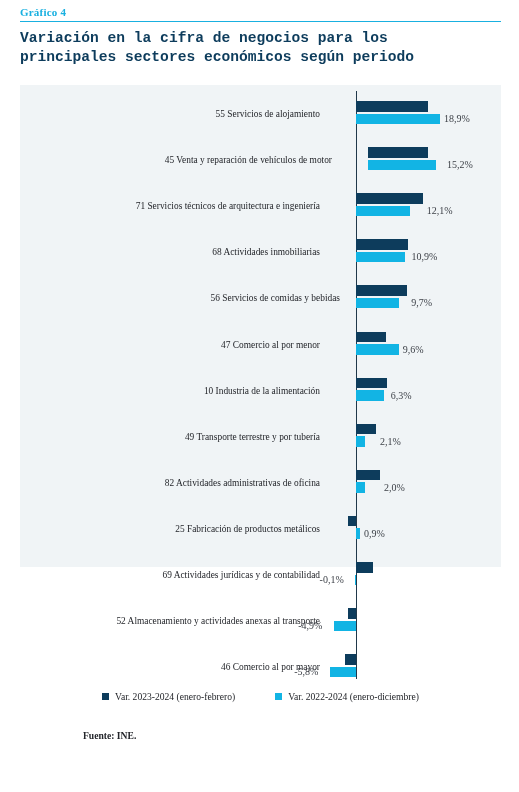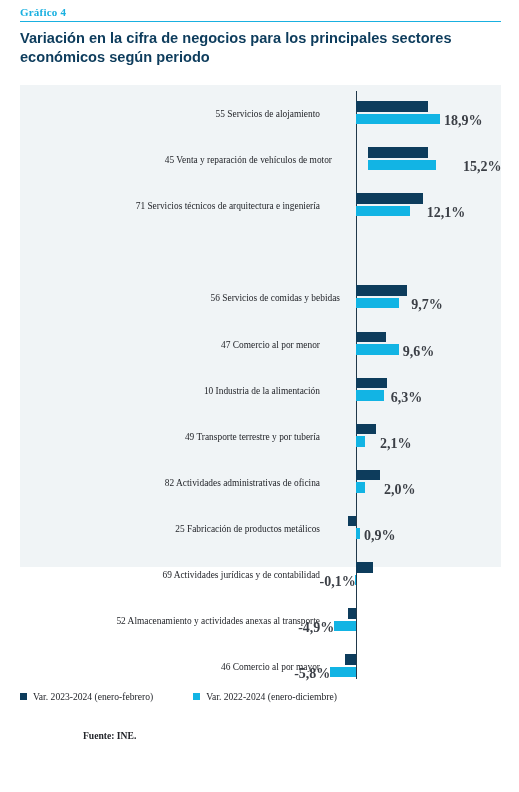--- a/index.html
+++ b/index.html
@@ -28,21 +28,21 @@
     line-height: 13px;
   }
   .rule {
     margin-top: 2px;
     border-top: 1.4px solid #19b0e0;
     width: 481px;
     height: 0;
   }
   .title {
     margin-top: 7px;
-    font-family: Liberation Sans, sans-serif;
+    font-family: Liberation Mono, monospace;
     font-weight: bold;
     font-size: 14.6px;
     line-height: 19px;
     color: #0d3c5c;
     width: 470px;
   }
 
   
   .panel {
     position: absolute;
@@ -103,33 +103,33 @@
     position: absolute;
     height: 10.5px;
   }
   .bar.dark  { background: #0d3c5c; top: 10px; }
   .bar.light { background: #12b4e4; top: 22.5px; }
 
   .val-label {
     position: absolute;
     top: 22px;
     font-family: "Liberation Serif", serif;
-    font-size: 14px;
+    font-size: 10px;
     color: #3b3f46;
     white-space: nowrap;
-    font-weight: bold;
   }
 
   
   .legend {
     position: absolute;
     left: 0;
     top: 606px;
     width: 481px;
     display: flex;
+    justify-content: center;
     gap: 40px;
   }
   .legend-item {
     display: flex;
     align-items: center;
     gap: 6px;
     font-family: "Liberation Serif", serif;
     font-size: 9.6px;
     color: #23252a;
     white-space: nowrap;
@@ -171,29 +171,37 @@
               <div class="bar dark" title="Var. 2023-2024 (enero-febrero): 18,9%" style="width: 71.645px; left: 336px;"></div>
               <div class="bar light" title="Var. 2023-2024 (enero-diciembre): 18,9%" style="width: 84.105px; left: 336px;"></div>
               <div class="val-label" style="left: 424.105px;">18,9%</div>
             </div>
           </div>
           <div class="row" style="top: 52.1px; margin-left: 12px;">
             <div class="cat-label">45 Venta y reparación de vehículos de motor</div>
             <div class="bars">
               <div class="bar dark" title="Var. 2023-2024 (enero-febrero): 15,2%" style="width: 60.075px; left: 336px;"></div>
               <div class="bar light" title="Var. 2023-2024 (enero-diciembre): 15,2%" style="width: 67.64px; left: 336px;"></div>
-              <div class="val-label" style="left: 431px;">15,2%</div>
+              <div class="val-label" style="left: 415px;">15,2%</div>
             </div>
           </div>
           <div class="row" style="top: 98.2px;">
             <div class="cat-label">71 Servicios técnicos de arquitectura e ingeniería</div>
             <div class="bars">
               <div class="bar dark" title="Var. 2023-2024 (enero-febrero): 12,1%" style="width: 66.75px; left: 336px;"></div>
               <div class="bar light" title="Var. 2023-2024 (enero-diciembre): 12,1%" style="width: 53.845px; left: 336px;"></div>
               <div class="val-label" style="left: 406.75px;">12,1%</div>
+            </div>
+          </div>
+          <div class="row" style="top: 144.3px;">
+            <div class="cat-label">68 Actividades inmobiliarias</div>
+            <div class="bars">
+              <div class="bar dark" title="Var. 2023-2024 (enero-febrero): 10,9%" style="width: 51.62px; left: 336px;"></div>
+              <div class="bar light" title="Var. 2023-2024 (enero-diciembre): 10,9%" style="width: 48.505px; left: 336px;"></div>
+              <div class="val-label" style="left: 391.62px;">10,9%</div>
             </div>
           </div>
           <div class="row" style="top: 190.4px; padding-left: 20px;">
             <div class="cat-label">56 Servicios de comidas y bebidas</div>
             <div class="bars">
               <div class="bar dark" title="Var. 2023-2024 (enero-febrero): 9,7%" style="width: 51.175px; left: 336px;"></div>
               <div class="bar light" title="Var. 2023-2024 (enero-diciembre): 9,7%" style="width: 43.165px; left: 336px;"></div>
               <div class="val-label" style="left: 391.175px;">9,7%</div>
             </div>
           </div>

